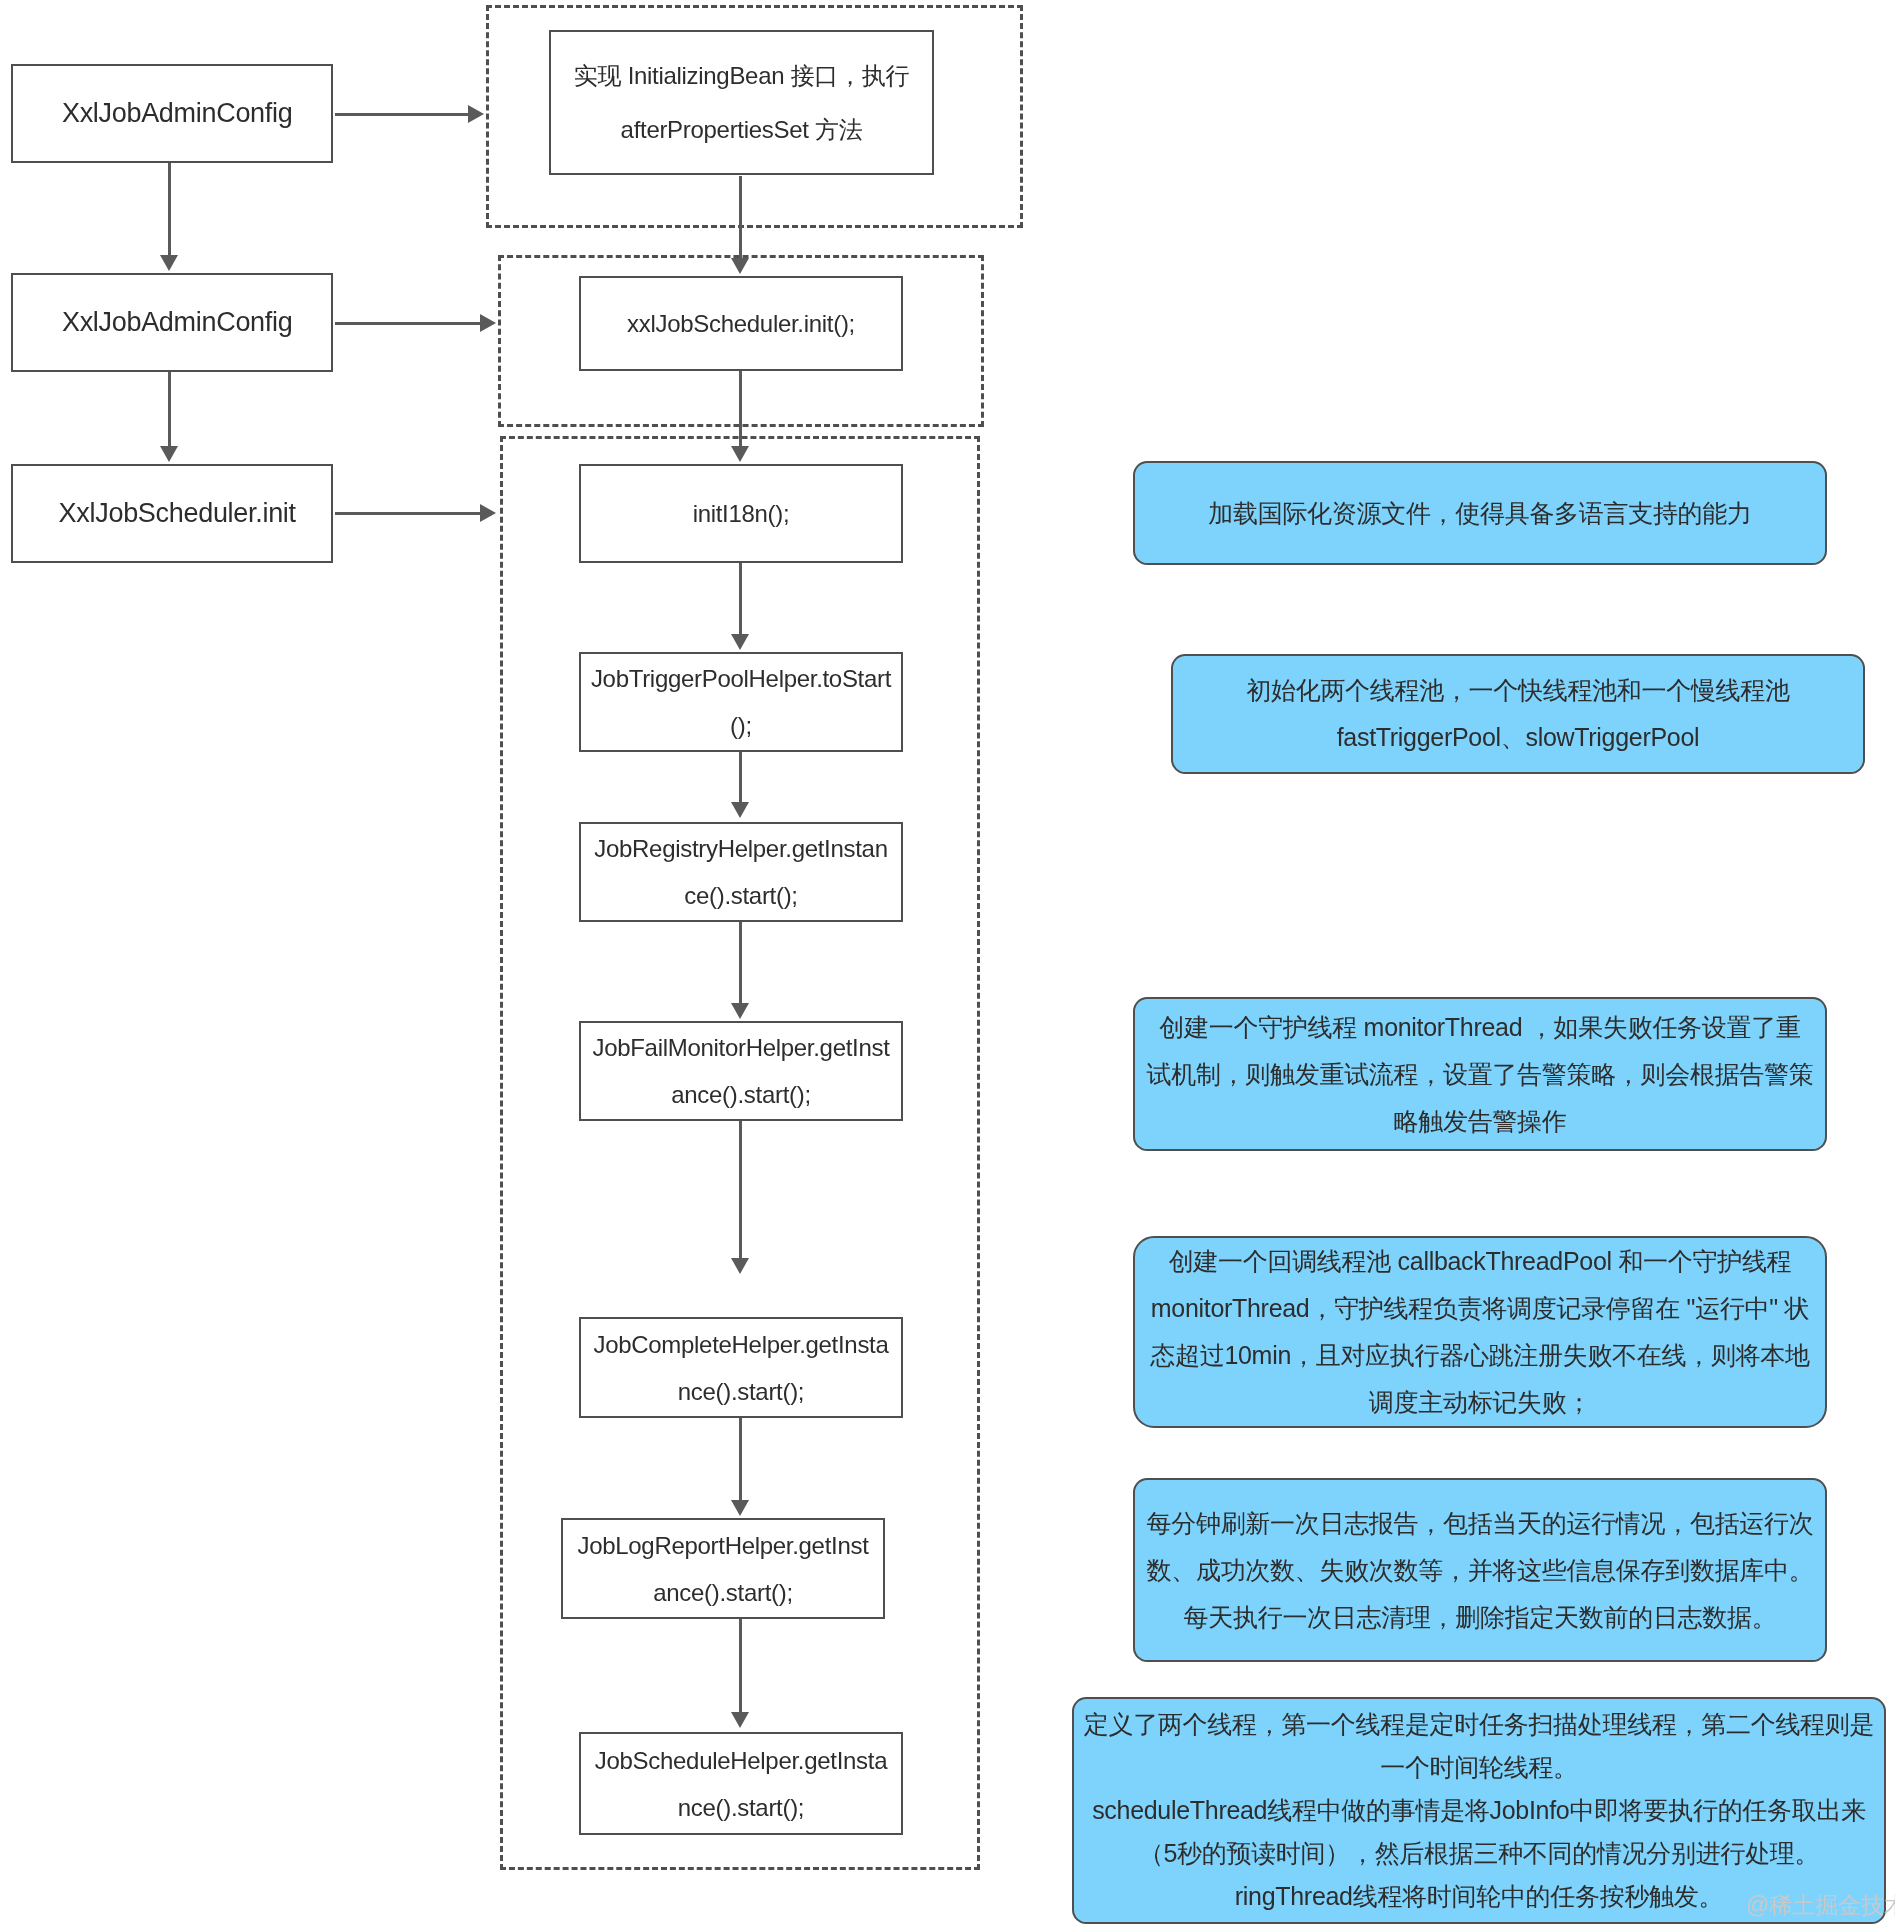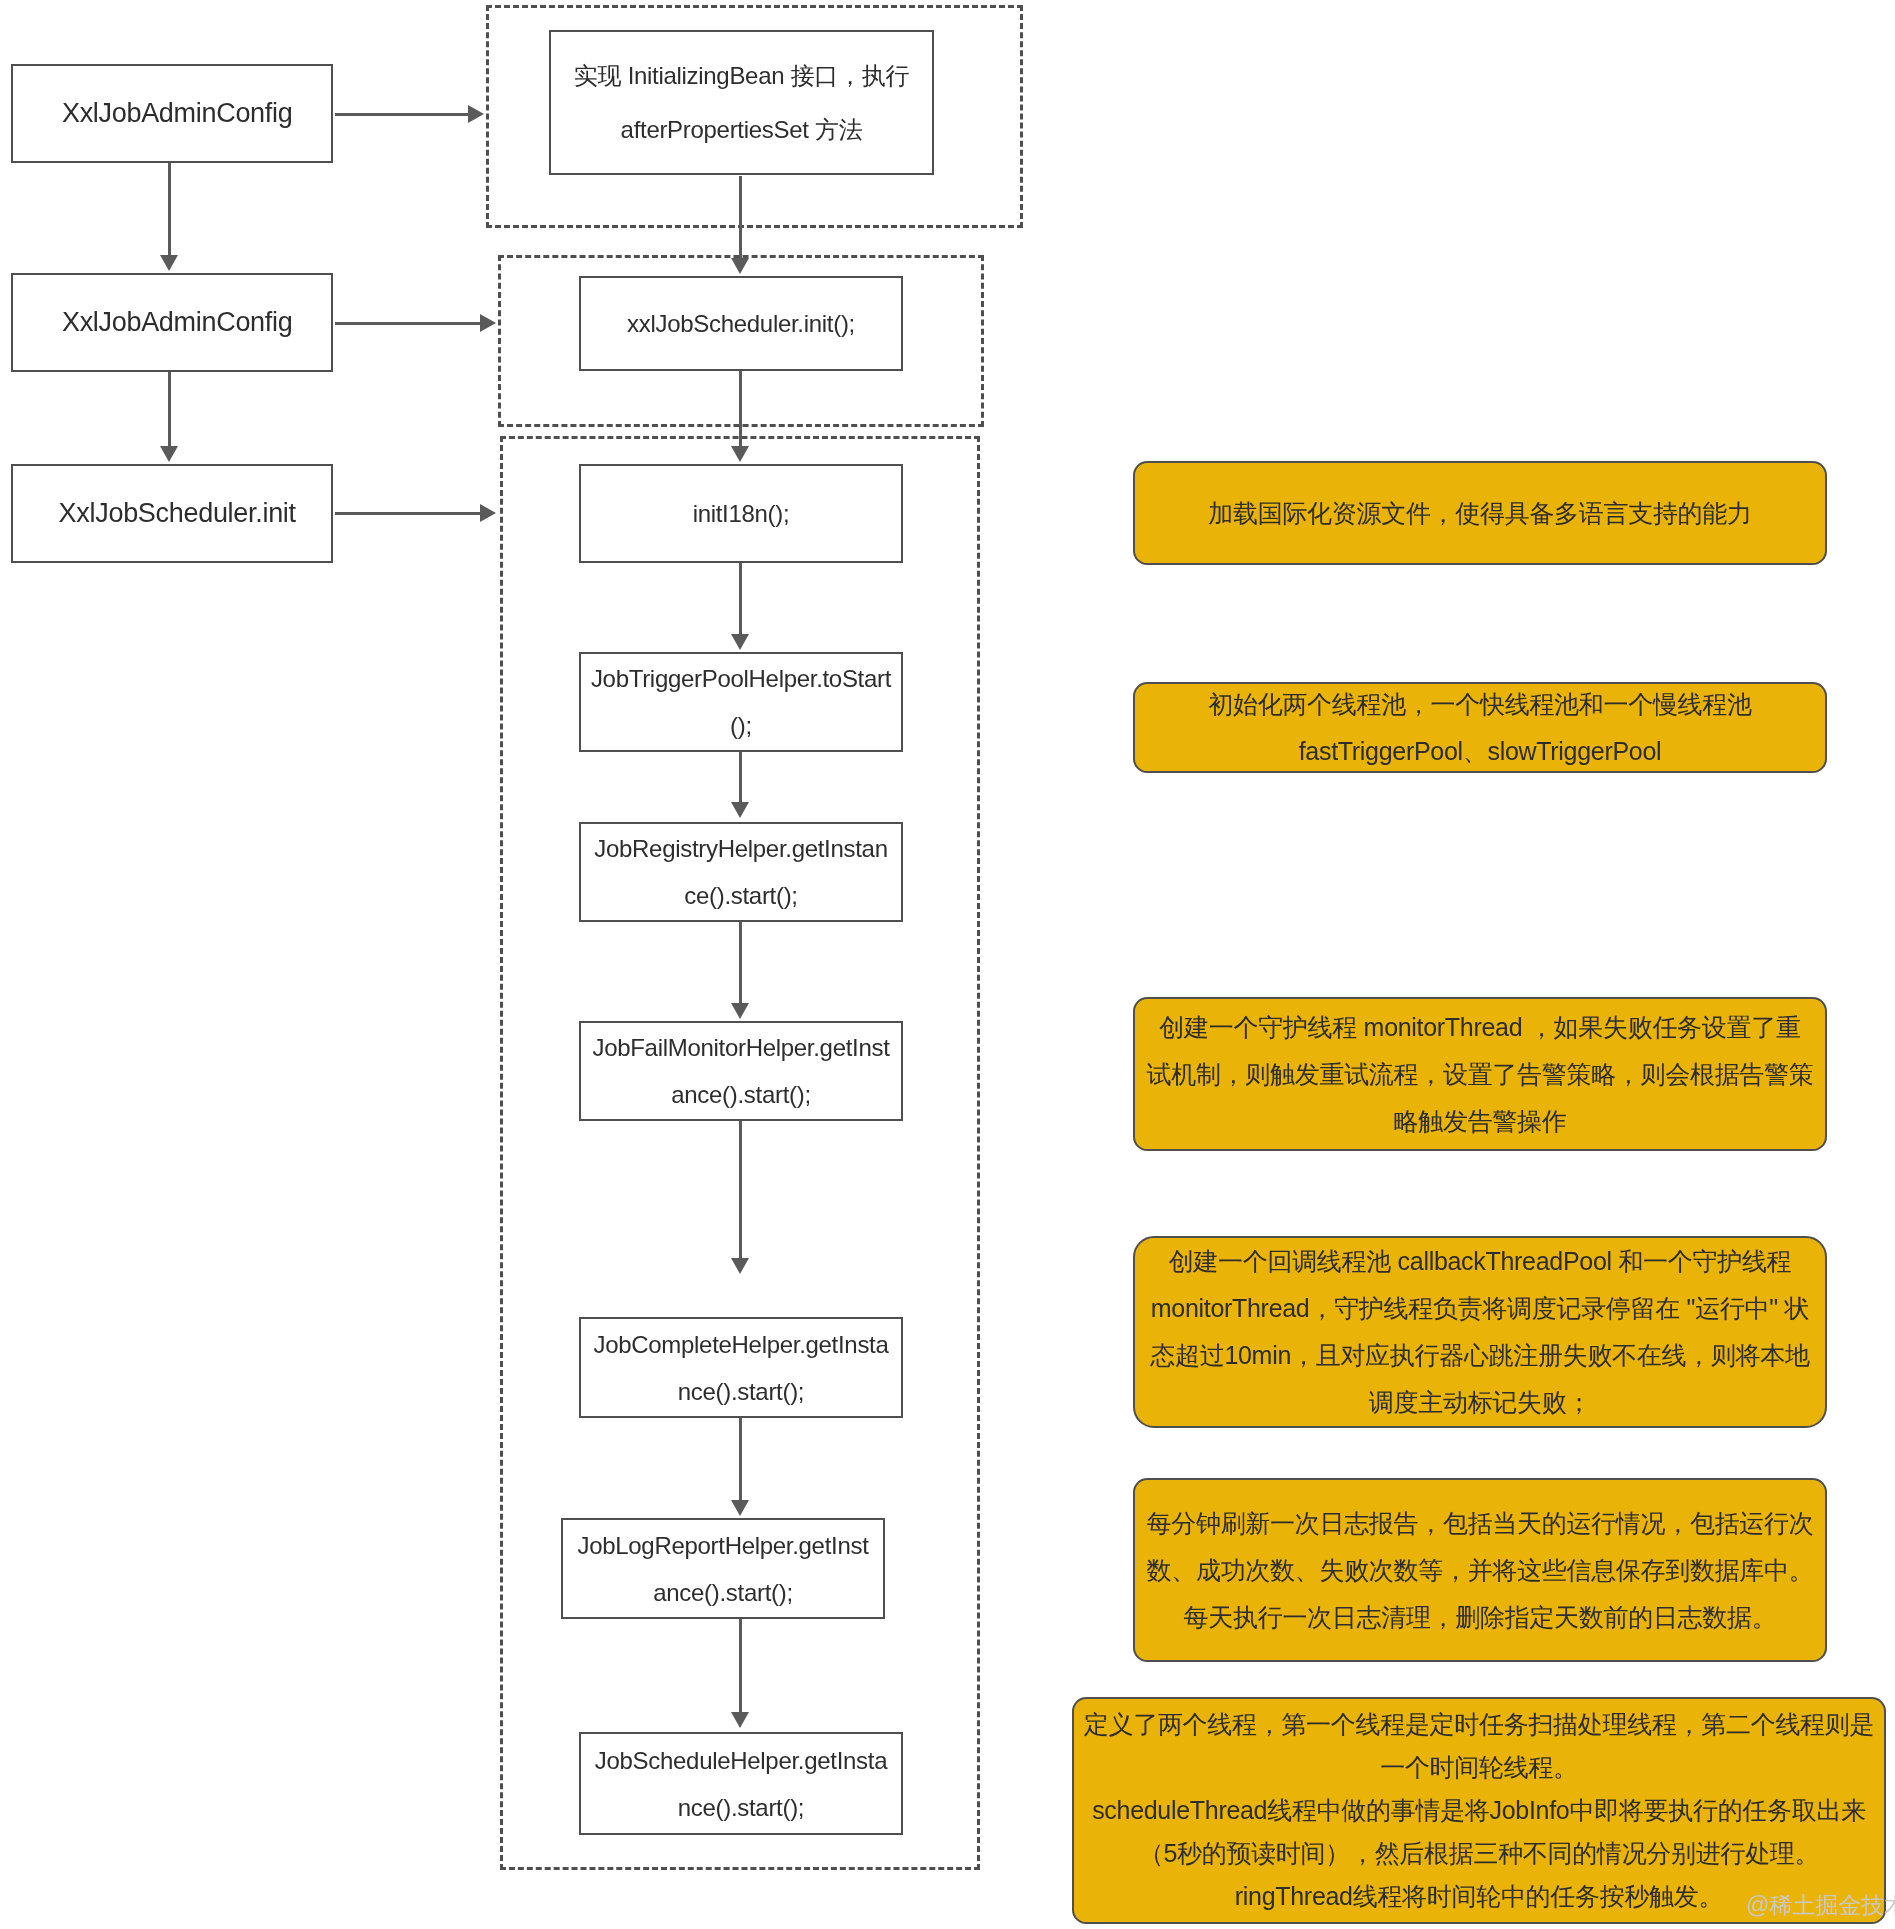--- a/index.html
+++ b/index.html
@@ -37,21 +37,21 @@
     letter-spacing:-0.3px;
   }
   .node.lnode .label{font-size:27px;margin-left:11px;}
   .node.mnode{padding:0 9px;}
   .node.mnode .label{font-size:24px;line-height:47px;}
   .node.mnode0 .label{font-size:24px;line-height:54px;}
   .ann{
     position:absolute;
     border:2.7px solid var(--border);
     border-radius:14.3px;
-    background:#eab308;
+    background:#7dd3fc;
     display:flex;align-items:center;justify-content:center;
     text-align:center;
     box-sizing:border-box;
     padding:0 9px;
   }
   .ann .label{
     white-space:pre-line;
     font-size:25px;
     line-height:47px;
     letter-spacing:-0.3px;
@@ -136,21 +136,21 @@
   <div class="node mnode" style="left:561px;top:1518px;width:324px;height:101px;">
     <span class="label">JobLogReportHelper.getInstance().start();</span>
   </div>
   <div class="node mnode" style="left:579px;top:1732px;width:324px;height:103px;">
     <span class="label">JobScheduleHelper.getInstance().start();</span>
   </div>
 
   <div class="ann" style="left:1133px;top:461px;width:694px;height:104px;">
     <span class="label">加载国际化资源文件，使得具备多语言支持的能力</span>
   </div>
-  <div class="ann" style="left:1133px;top:654px;width:694px;height:91px;margin-top:28px;">
+  <div class="ann" style="left:1171px;top:654px;width:694px;height:120px;">
     <span class="label">初始化两个线程池，一个快线程池和一个慢线程池
 fastTriggerPool、slowTriggerPool</span>
   </div>
   <div class="ann" style="left:1133px;top:997px;width:694px;height:154px;">
     <span class="label">创建一个守护线程 monitorThread ，如果失败任务设置了重
 试机制，则触发重试流程，设置了告警策略，则会根据告警策
 略触发告警操作</span>
   </div>
   <div class="ann" style="left:1133px;top:1236px;width:694px;height:192px;border-radius:21px;">
     <span class="label">创建一个回调线程池 callbackThreadPool 和一个守护线程

